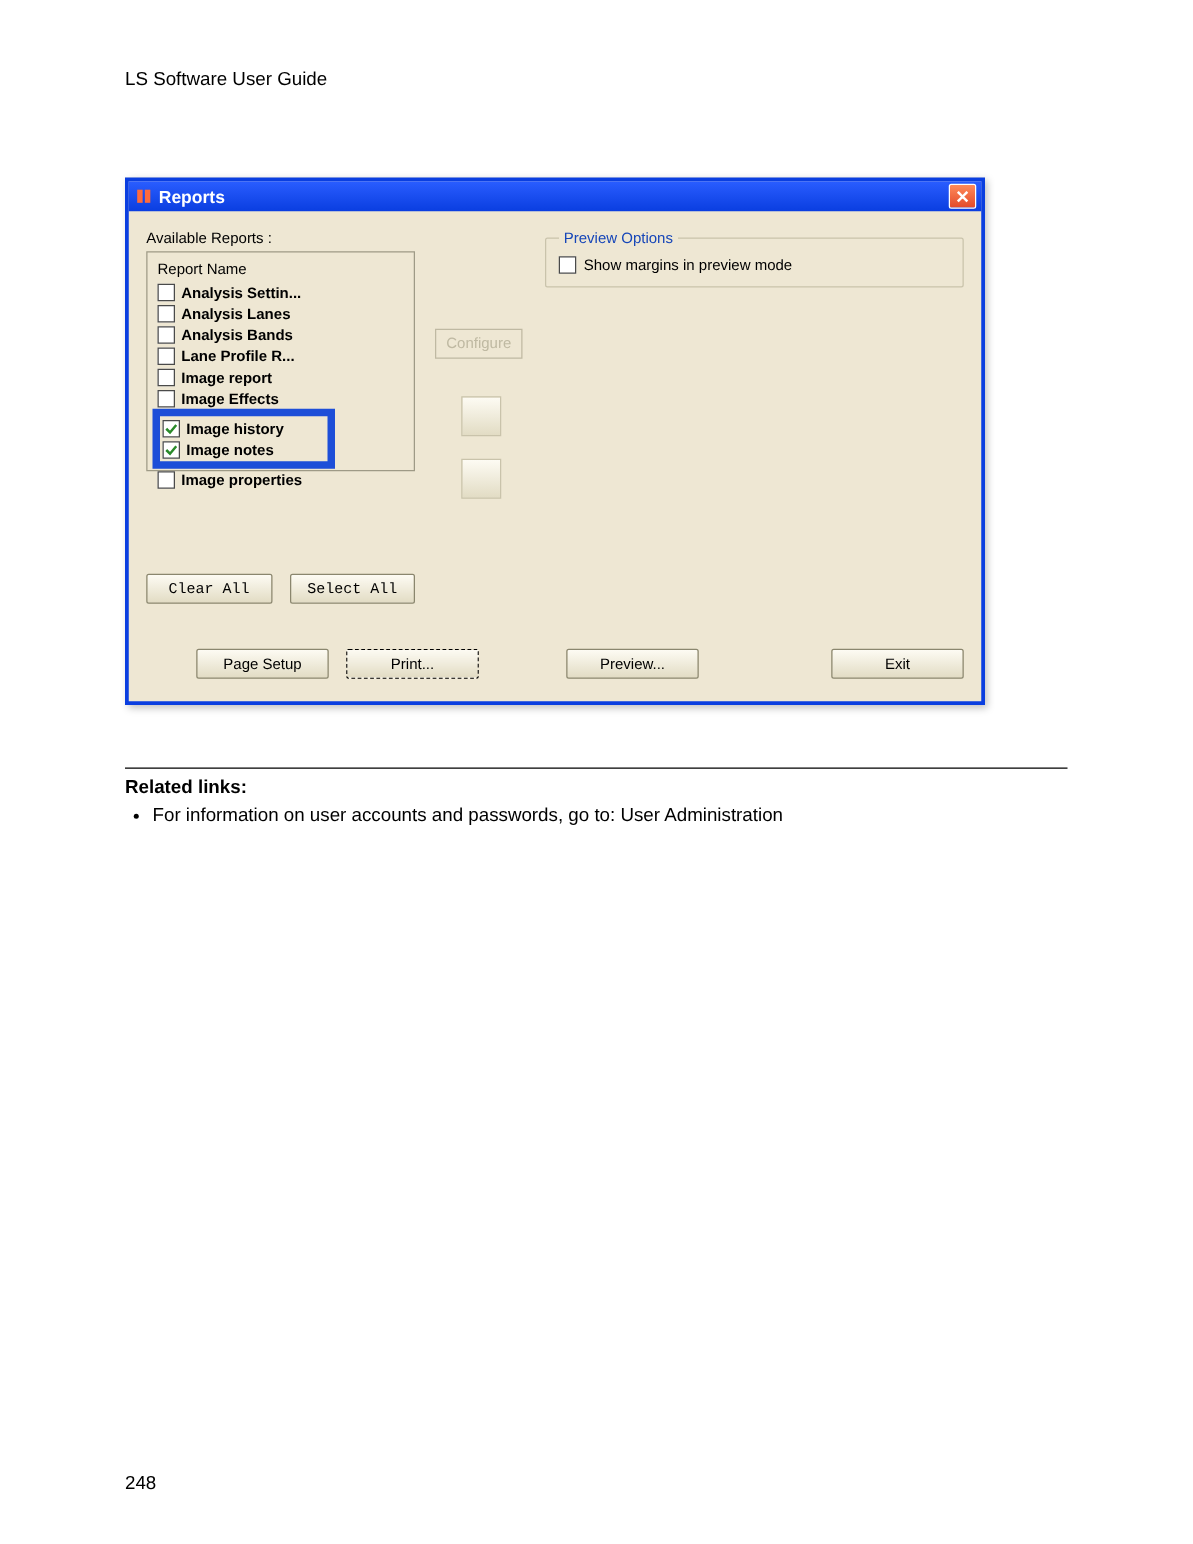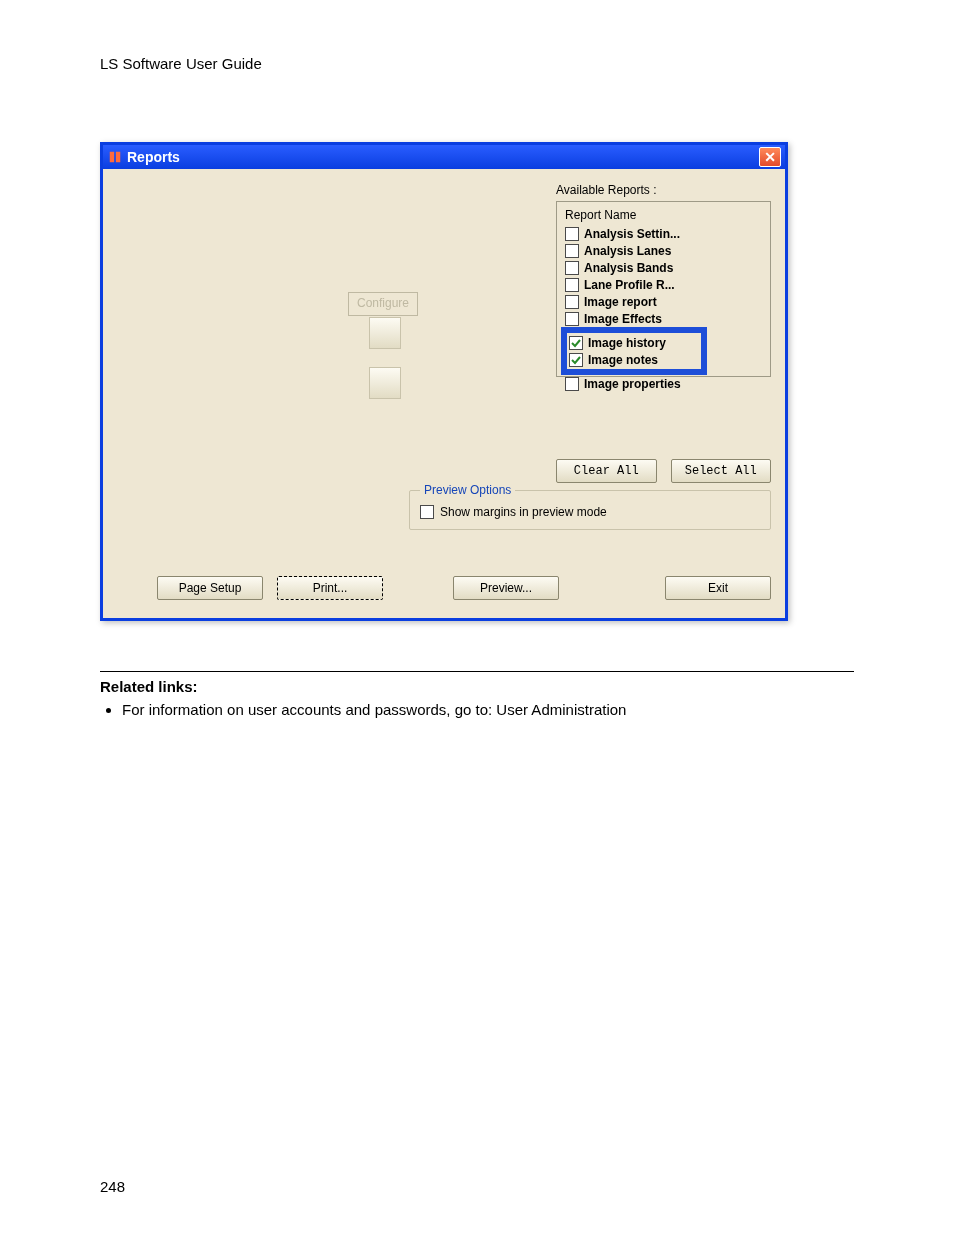--- a/index.html
+++ b/index.html
@@ -3,31 +3,31 @@
 <meta charset="utf-8">
 <style>
 body { margin:0; font-family:Arial,Helvetica,sans-serif; background:#fff; color:#000; padding:55px 100px; box-sizing:border-box; width:954px;}
 .header-text { font-size:15px; margin-bottom:70px;}
 .window { width:682px; border:3px solid #0a3ee0; background:#eee7d3; box-shadow:2px 2px 6px rgba(0,0,0,.25);}
 .titlebar { height:24px; background:linear-gradient(to bottom,#2a5dff 0%,#0a3ee0 100%); display:flex; align-items:center; padding:0 4px; color:#fff; font-weight:bold; font-size:14px;}
 .titlebar .icon-slot { width:16px; height:16px; margin-right:4px; display:inline-flex; align-items:center; justify-content:center;}
 .titlebar .spacer { flex:1;}
 .close-btn { width:20px; height:18px; background:linear-gradient(to bottom,#ff8a5a,#e34a2a); border:1px solid #fff; border-radius:2px; display:flex; align-items:center; justify-content:center; color:#fff; font-size:14px; font-weight:bold; cursor:pointer;}
 .win-body { padding:14px 14px 18px 14px; font-family:Tahoma,Arial,sans-serif; font-size:12px; color:#000; position:relative;}
-.top-row { display:flex; align-items:flex-end;flex-direction:column;}
+.top-row { display:flex; align-items:flex-start;}
 .left-col { width:215px;}
 .avail-label { margin-bottom:4px;}
 .report-list { border:1px solid #9e9a86; background:#eee7d3; height:176px; padding:6px 8px; box-sizing:border-box;}
 .list-header { margin-bottom:3px;}
 .li { display:flex; align-items:center; height:17px;font-weight:bold;}
 .cb { width:12px; height:12px; border:1px solid #4a4a4a; margin-right:5px; display:inline-flex; align-items:center; justify-content:center; background:#fff;}
 .cb.checked svg { display:block;}
 .cb svg { display:none; width:10px; height:10px;}
 .highlight-box { border:6px solid #1d4ed8; padding:1px 2px; margin:0 -4px; width:130px;}
-.cfg-btn { width:68px; height:22px; border:1px solid #bfb9a2; background:#eee7d3; color:#bfb9a2; text-align:center; line-height:20px; position:absolute; left:245px; top:94px;margin-top:29px;}
+.cfg-btn { width:68px; height:22px; border:1px solid #bfb9a2; background:#eee7d3; color:#bfb9a2; text-align:center; line-height:20px; position:absolute; left:245px; top:94px;}
 .square-btn { width:30px; height:30px; border:1px solid #c9c3ab; background:linear-gradient(to bottom,#fdfbf3,#e2dcc4); position:absolute; left:266px;}
 .sq1 { top:148px;}
 .sq2 { top:198px;}
 fieldset { border:1px solid #c9c3ab; border-radius:2px; margin:0 0 10px 0; padding:8px 10px 10px 10px;}
 legend { color:#1646b8; padding:0 4px; font-size:12px;}
 .right-inner { margin-left:104px; width:362px;}
 .field-row { display:flex; align-items:center; margin:6px 0;}
 .field-row label { width:78px;}
 .txt { flex:1; height:18px; border:1px solid #b5b09a; background:#fff;}
 .btn { height:22px; border:1px solid #8a866e; background:linear-gradient(to bottom,#fdfbf3,#e2dcc4); display:inline-flex; align-items:center; justify-content:center; padding:0 10px; font-size:12px; cursor:pointer; border-radius:2px;}

